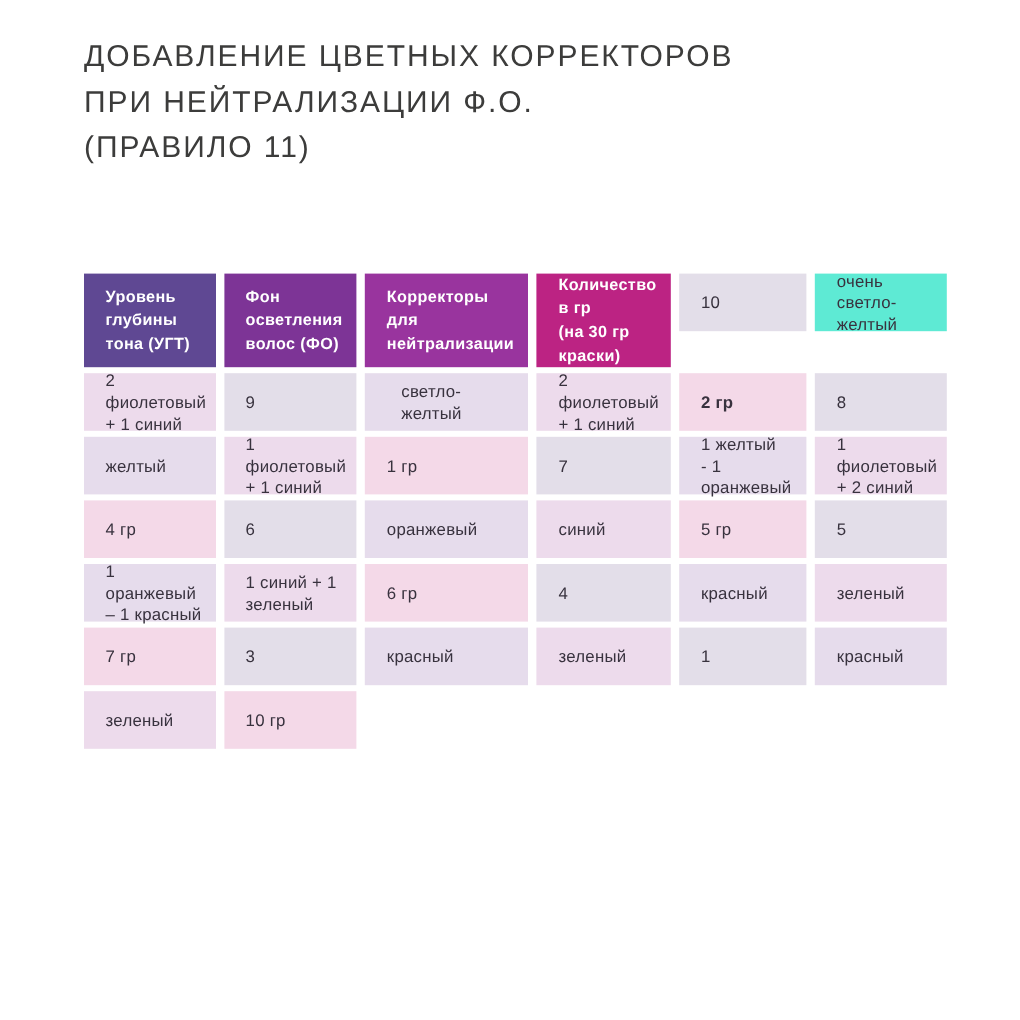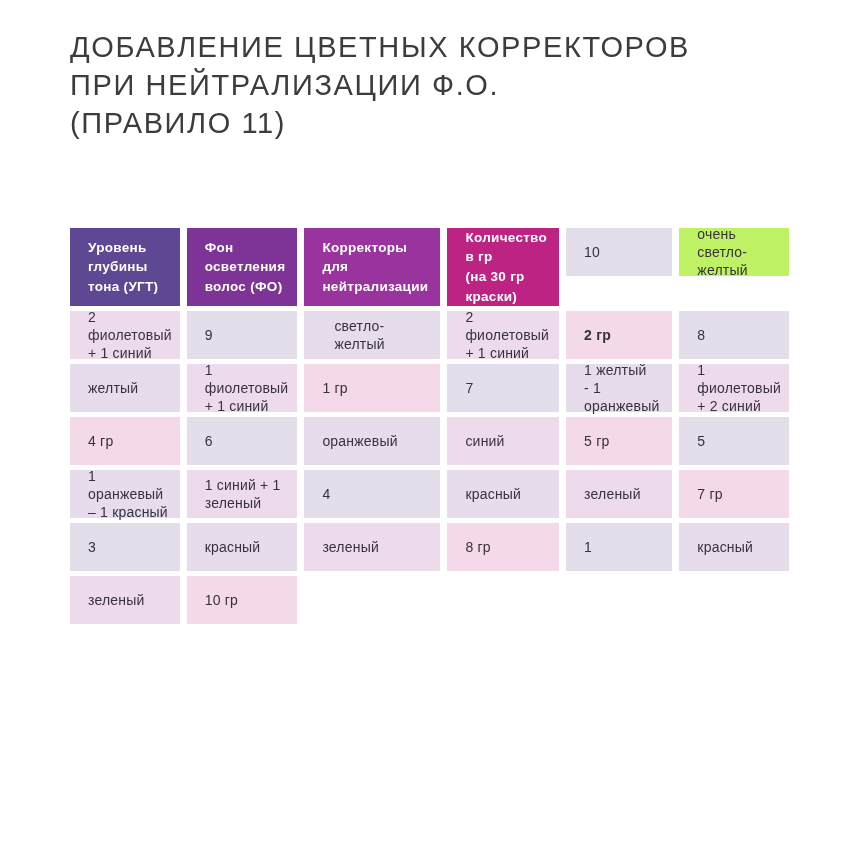--- a/index.html
+++ b/index.html
@@ -7,21 +7,21 @@
     width: 850px; height: 850px;
     background: #ffffff;
     font-family: "Liberation Sans", sans-serif;
     color: #3b3b3a;
   }
   .page { position: relative; width: 850px; height: 850px; overflow: hidden; }
 
   .title {
     position: absolute;
     left: 70px; top: 28px;
-    font-size: 29px;
+    font-size: 25px;
     line-height: 38px;
     letter-spacing: 1.6px;
     font-weight: 400;
     color: #3c3c3b;
     white-space: pre-line;
   }
 
   .table {
     position: absolute;
     left: 70px; top: 228px;
@@ -68,21 +68,21 @@
   <div class="table" id="table">
     <div class="th" style="background: rgb(95, 72, 147);">Уровень глубины
 тона (УГТ)</div>
     <div class="th" style="background: rgb(125, 52, 150);">Фон осветления
 волос (ФО)</div>
     <div class="th" style="background: rgb(153, 52, 158);">Корректоры
 для нейтрализации</div>
     <div class="th" style="background: rgb(188, 35, 131);">Количество в гр
 (на 30 гр краски)</div>
   <div class="td" style="background: rgb(227, 222, 233);">10</div>
-      <div class="td" style="background: #bef264;">очень светло-желтый</div>
+      <div class="td" style="background: #5eead4;">очень светло-желтый</div>
       <div class="td" style="background: rgb(237, 219, 236);">2 фиолетовый
 + 1 синий</div>
       <div class="td" style="background: rgb(227, 222, 233);">9</div>
       <div class="td" style="background: rgb(230, 220, 236); padding-left: 30px;">светло-желтый</div>
       <div class="td" style="background: rgb(237, 219, 236);">2 фиолетовый
 + 1 синий</div>
       <div class="td" style="background: rgb(244, 217, 232); font-weight: bold;">2 гр</div>
       <div class="td" style="background: rgb(227, 222, 233);">8</div>
       <div class="td" style="background: rgb(230, 220, 236);">желтый</div>
       <div class="td" style="background: rgb(237, 219, 236);">1 фиолетовый
@@ -95,26 +95,26 @@
 + 2 синий</div>
       <div class="td" style="background: rgb(244, 217, 232);">4 гр</div>
       <div class="td" style="background: rgb(227, 222, 233);">6</div>
       <div class="td" style="background: rgb(230, 220, 236);">оранжевый</div>
       <div class="td" style="background: rgb(237, 219, 236);">синий</div>
       <div class="td" style="background: rgb(244, 217, 232);">5 гр</div>
       <div class="td" style="background: rgb(227, 222, 233);">5</div>
       <div class="td" style="background: rgb(230, 220, 236);">1 оранжевый
 – 1 красный</div>
       <div class="td" style="background: rgb(237, 219, 236);">1 синий + 1 зеленый</div>
+      <div class="td" style="background: rgb(244, 217, 232);">6 гр</div>
       <div class="td" style="background: rgb(227, 222, 233);">4</div>
       <div class="td" style="background: rgb(230, 220, 236);">красный</div>
       <div class="td" style="background: rgb(237, 219, 236);">зеленый</div>
       <div class="td" style="background: rgb(244, 217, 232);">7 гр</div>
       <div class="td" style="background: rgb(227, 222, 233);">3</div>
       <div class="td" style="background: rgb(230, 220, 236);">красный</div>
       <div class="td" style="background: rgb(237, 219, 236);">зеленый</div>
-      <div class="td" style="background: rgb(244, 217, 232);">8 гр</div>
       <div class="td" style="background: rgb(227, 222, 233);">1</div>
       <div class="td" style="background: rgb(230, 220, 236);">красный</div>
       <div class="td" style="background: rgb(237, 219, 236);">зеленый</div>
       <div class="td" style="background: rgb(244, 217, 232);">10 гр</div>
     </div>
 </div>
 
 </body></html>

